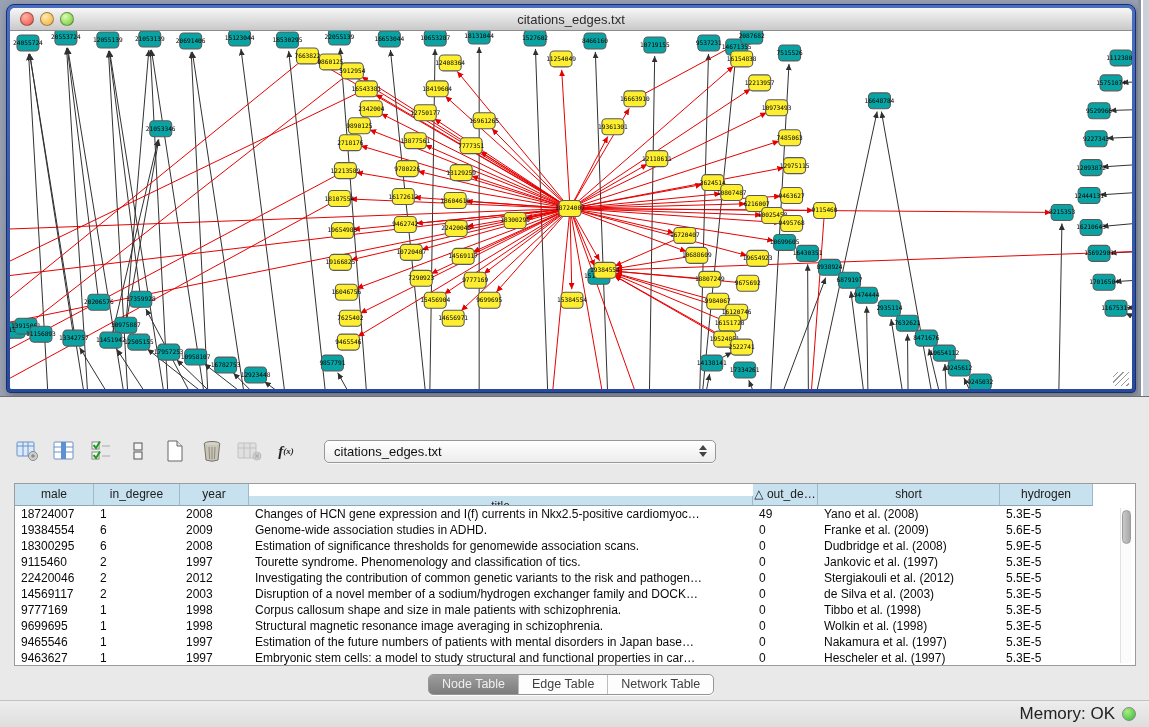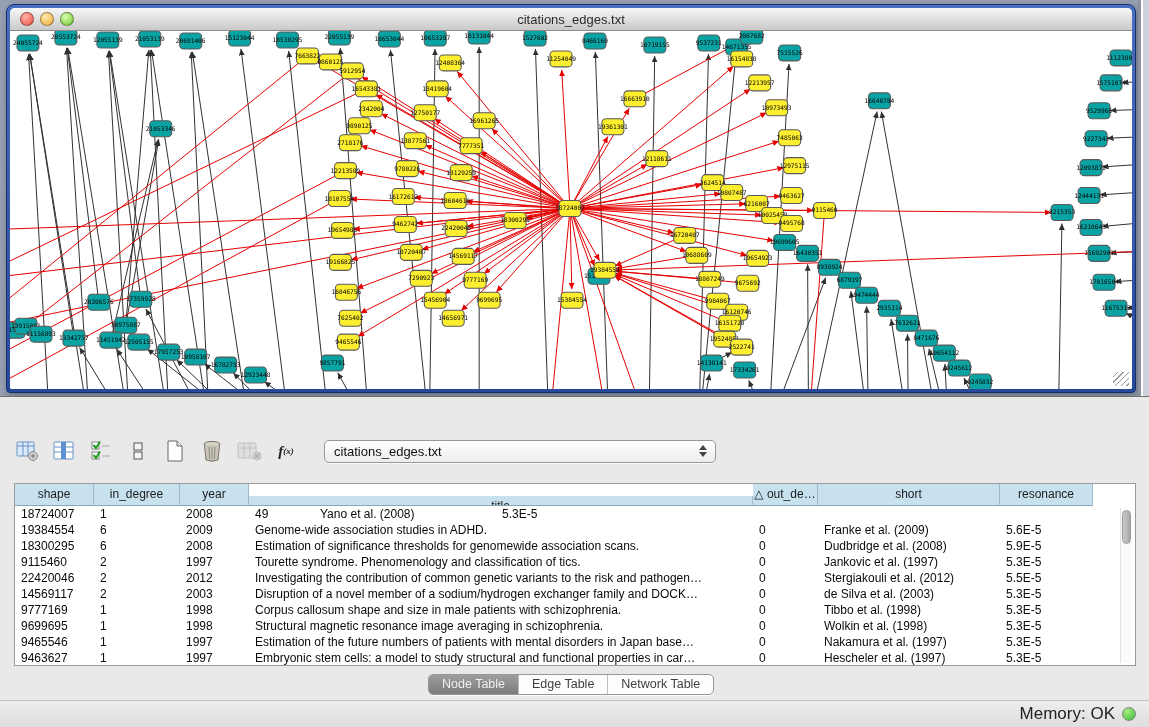--- a/index.html
+++ b/index.html
@@ -814,33 +814,34 @@
         <span>citations_edges.txt</span>
         <span class="arrows">
             <div class="up"></div>
             <div class="dn"></div>
           </span>
       </div>
     </div>
 
     <div class="table-box">
       <div class="thead" id="thead">
-          <div class="hc" style="width: 79px;">shape</div>
+          <div class="hc" style="width: 79px;">male</div>
           <div class="hc" style="width: 86px;">in_degree</div>
           <div class="hc" style="width: 69px;">year</div>
           <div class="hc" style="width: 504px; margin-top: 12px;">title</div>
           <div class="hc" style="width: 65px;">△ out_de…</div>
           <div class="hc" style="width: 182px;">short</div>
-          <div class="hc" style="width: 93px;">resonance</div>
+          <div class="hc" style="width: 93px;">hydrogen</div>
         </div>
       <div class="tbody" id="tbody">
           <div class="tr">
             <div class="td" style="width: 79px;">18724007</div>
             <div class="td" style="width: 86px;">1</div>
             <div class="td" style="width: 69px;">2008</div>
+            <div class="td" style="width: 504px;">Changes of HCN gene expression and I(f) currents in Nkx2.5-positive cardiomyoc…</div>
             <div class="td" style="width: 65px;">49</div>
             <div class="td" style="width: 182px;">Yano et al. (2008)</div>
             <div class="td" style="width: 93px;">5.3E-5</div>
           </div>
           <div class="tr">
             <div class="td" style="width: 79px;">19384554</div>
             <div class="td" style="width: 86px;">6</div>
             <div class="td" style="width: 69px;">2009</div>
             <div class="td" style="width: 504px;">Genome-wide association studies in ADHD.</div>
             <div class="td" style="width: 65px;">0</div>

